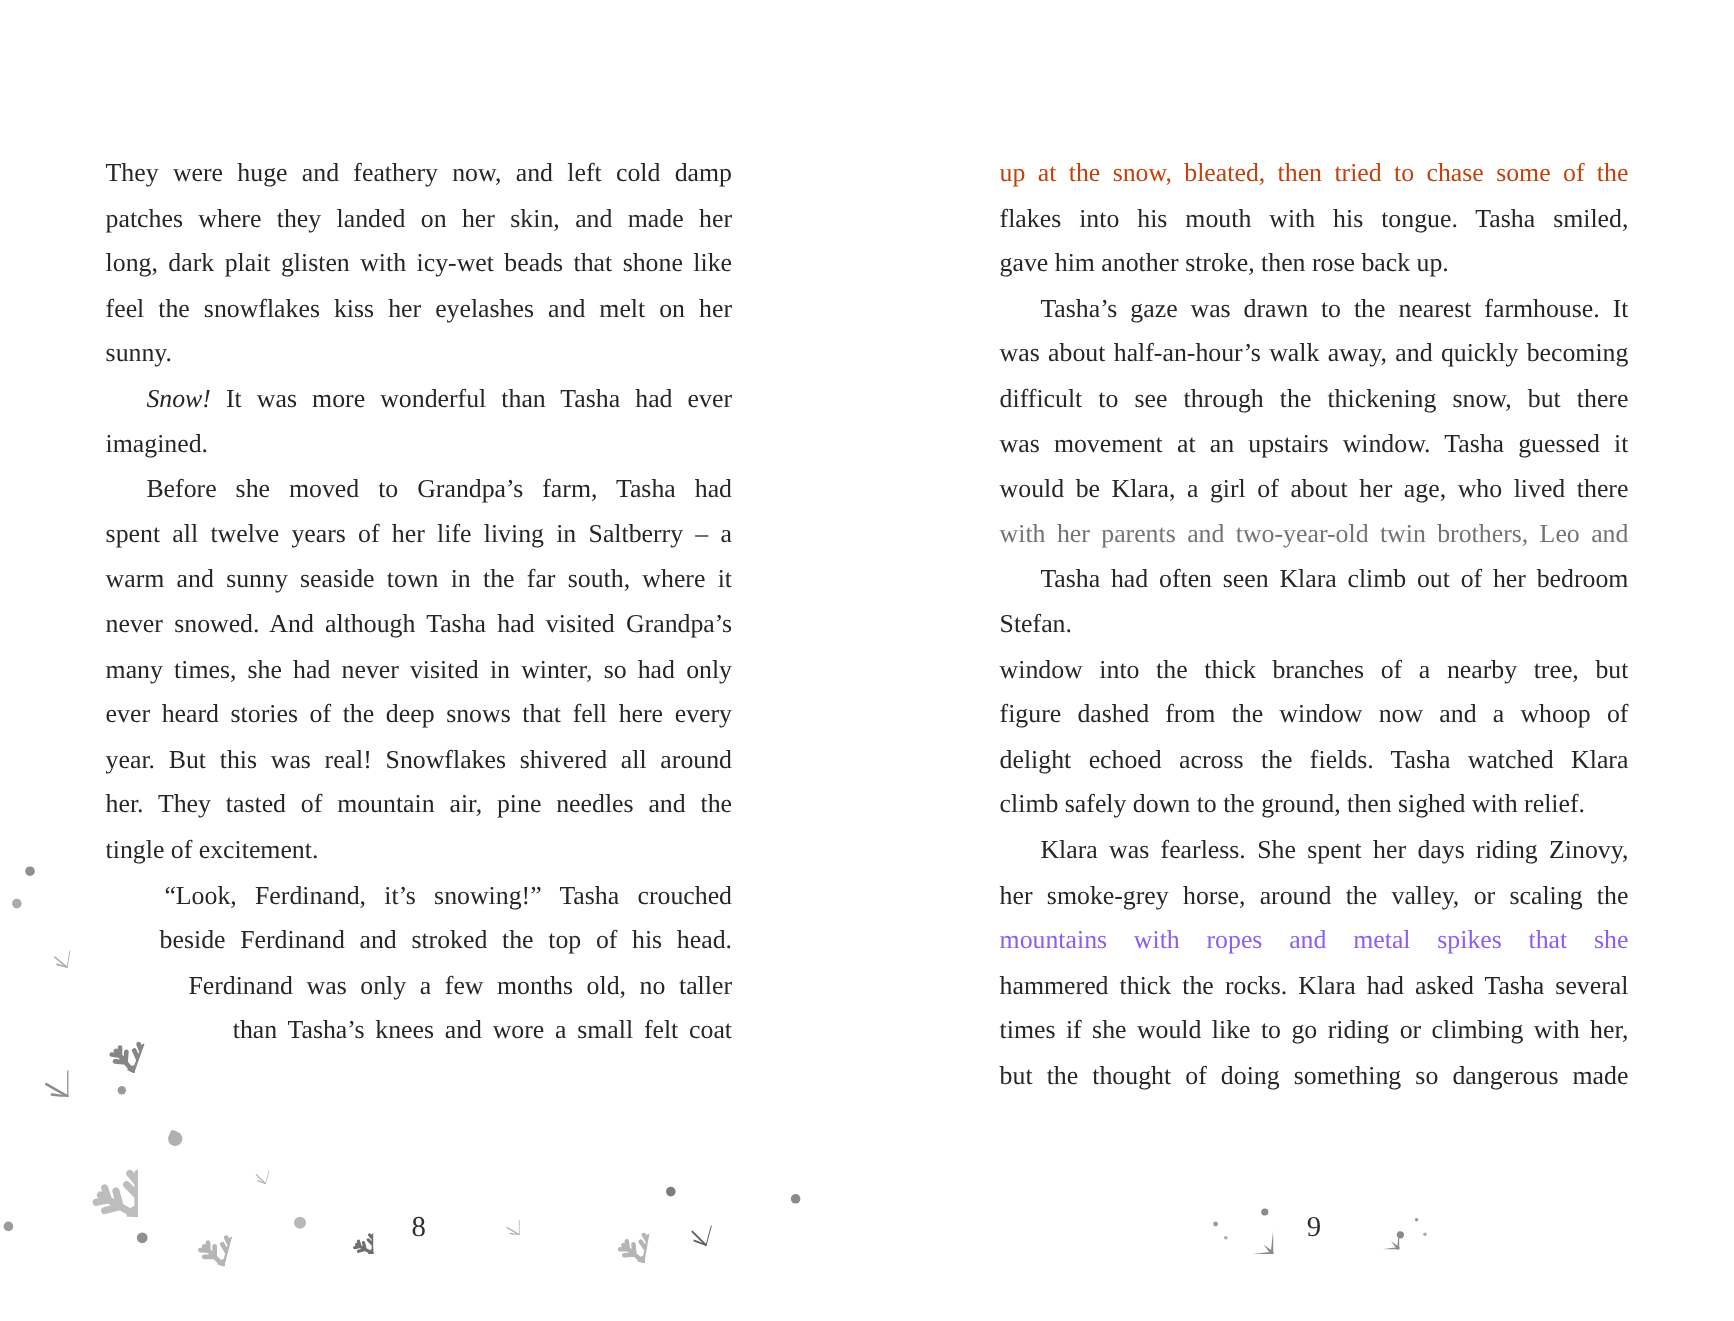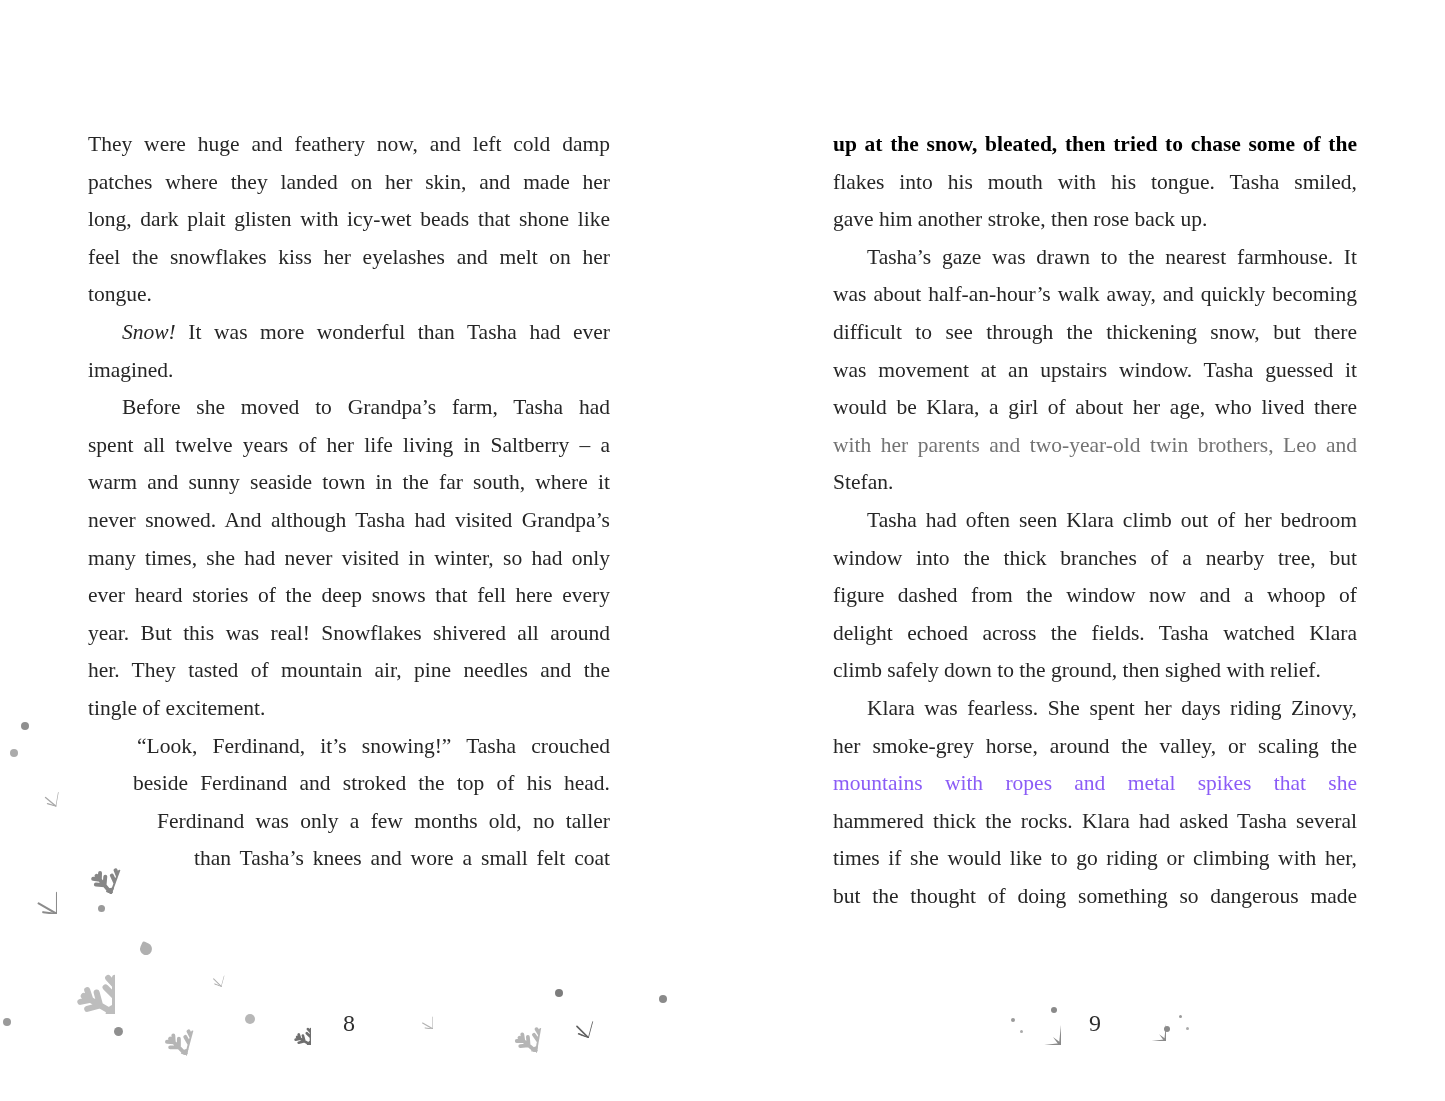--- a/index.html
+++ b/index.html
@@ -109,21 +109,21 @@
       </symbol>
     </defs>
   </svg>
 
   <section>
     <div id="left-col" class="textcol">
       <div class="ln jl" style="color: rgb(38, 38, 38);">They were huge and feathery now, and left cold damp</div>
       <div class="ln jl" style="color: rgb(38, 38, 38);">patches where they landed on her skin, and made her</div>
       <div class="ln jl" style="color: rgb(38, 38, 38);">long, dark plait glisten with icy-wet beads that shone like</div>
       <div class="ln jl" style="color: rgb(38, 38, 38);">feel the snowflakes kiss her eyelashes and melt on her</div>
-      <div class="ln" style="color: rgb(38, 38, 38);">tongue.</div>
+      <div class="ln" style="color: rgb(38, 38, 38);">sunny.</div>
       <div class="ln jl ps" style="color: rgb(38, 38, 38);"><span class="it">Snow!</span> <span>It was more wonderful than Tasha had ever</span></div>
       <div class="ln" style="color: rgb(38, 38, 38);">imagined.</div>
       <div class="ln jl ps" style="color: rgb(38, 38, 38);">Before she moved to Grandpa’s farm, Tasha had</div>
       <div class="ln jl" style="color: rgb(38, 38, 38);">spent all twelve years of her life living in Saltberry – a</div>
       <div class="ln jl" style="color: rgb(38, 38, 38);">warm and sunny seaside town in the far south, where it</div>
       <div class="ln jl" style="color: rgb(38, 38, 38);">never snowed. And although Tasha had visited Grandpa’s</div>
       <div class="ln jl" style="color: rgb(38, 38, 38);">many times, she had never visited in winter, so had only</div>
       <div class="ln jl" style="color: rgb(38, 38, 38);">ever heard stories of the deep snows that fell here every</div>
       <div class="ln jl" style="color: rgb(38, 38, 38);">year. But this was real! Snowflakes shivered all around</div>
       <div class="ln jl" style="color: rgb(38, 38, 38);">her. They tasted of mountain air, pine needles and the</div>
@@ -131,31 +131,31 @@
       <div class="ln jl w1" style="color: rgb(38, 38, 38);">“Look, Ferdinand, it’s snowing!” Tasha crouched</div>
       <div class="ln jl w2" style="color: rgb(38, 38, 38);">beside Ferdinand and stroked the top of his head.</div>
       <div class="ln jl w3" style="color: rgb(38, 38, 38);">Ferdinand was only a few months old, no taller</div>
       <div class="ln jl w4" style="color: rgb(38, 38, 38);">than Tasha’s knees and wore a small felt coat</div>
     </div>
     <div id="left-pagenum" class="pagenum">8</div>
   </section>
 
   <section>
     <div id="right-col" class="textcol">
-      <div class="ln jl" style="color: #000000; font-weight: bold;">up at the snow, bleated, then tried to chase some of the</div>
+      <div class="ln jl" style="color: #c2410c;">up at the snow, bleated, then tried to chase some of the</div>
       <div class="ln jl" style="color: rgb(38, 38, 38);">flakes into his mouth with his tongue. Tasha smiled,</div>
       <div class="ln" style="color: rgb(38, 38, 38);">gave him another stroke, then rose back up.</div>
       <div class="ln jl ps" style="color: rgb(38, 38, 38);">Tasha’s gaze was drawn to the nearest farmhouse. It</div>
       <div class="ln jl" style="color: rgb(38, 38, 38);">was about half-an-hour’s walk away, and quickly becoming</div>
       <div class="ln jl" style="color: rgb(38, 38, 38);">difficult to see through the thickening snow, but there</div>
       <div class="ln jl" style="color: rgb(38, 38, 38);">was movement at an upstairs window. Tasha guessed it</div>
       <div class="ln jl" style="color: rgb(38, 38, 38);">would be Klara, a girl of about her age, who lived there</div>
       <div class="ln jl" style="color: #737373;">with her parents and two-year-old twin brothers, Leo and</div>
+      <div class="ln jl ps" style="color: rgb(38, 38, 38);">Tasha had often seen Klara climb out of her bedroom</div>
       <div class="ln" style="color: rgb(38, 38, 38);">Stefan.</div>
-      <div class="ln jl ps" style="color: rgb(38, 38, 38);">Tasha had often seen Klara climb out of her bedroom</div>
       <div class="ln jl" style="color: rgb(38, 38, 38);">window into the thick branches of a nearby tree, but</div>
       <div class="ln jl" style="color: rgb(38, 38, 38);">figure dashed from the window now and a whoop of</div>
       <div class="ln jl" style="color: rgb(38, 38, 38);">delight echoed across the fields. Tasha watched Klara</div>
       <div class="ln" style="color: rgb(38, 38, 38);">climb safely down to the ground, then sighed with relief.</div>
       <div class="ln jl ps" style="color: rgb(38, 38, 38);">Klara was fearless. She spent her days riding Zinovy,</div>
       <div class="ln jl" style="color: rgb(38, 38, 38);">her smoke-grey horse, around the valley, or scaling the</div>
       <div class="ln jl" style="color: #8b5cf6;">mountains with ropes and metal spikes that she</div>
       <div class="ln jl" style="color: rgb(38, 38, 38);">hammered thick the rocks. Klara had asked Tasha several</div>
       <div class="ln jl" style="color: rgb(38, 38, 38);">times if she would like to go riding or climbing with her,</div>
       <div class="ln jl" style="color: rgb(38, 38, 38);">but the thought of doing something so dangerous made</div>

